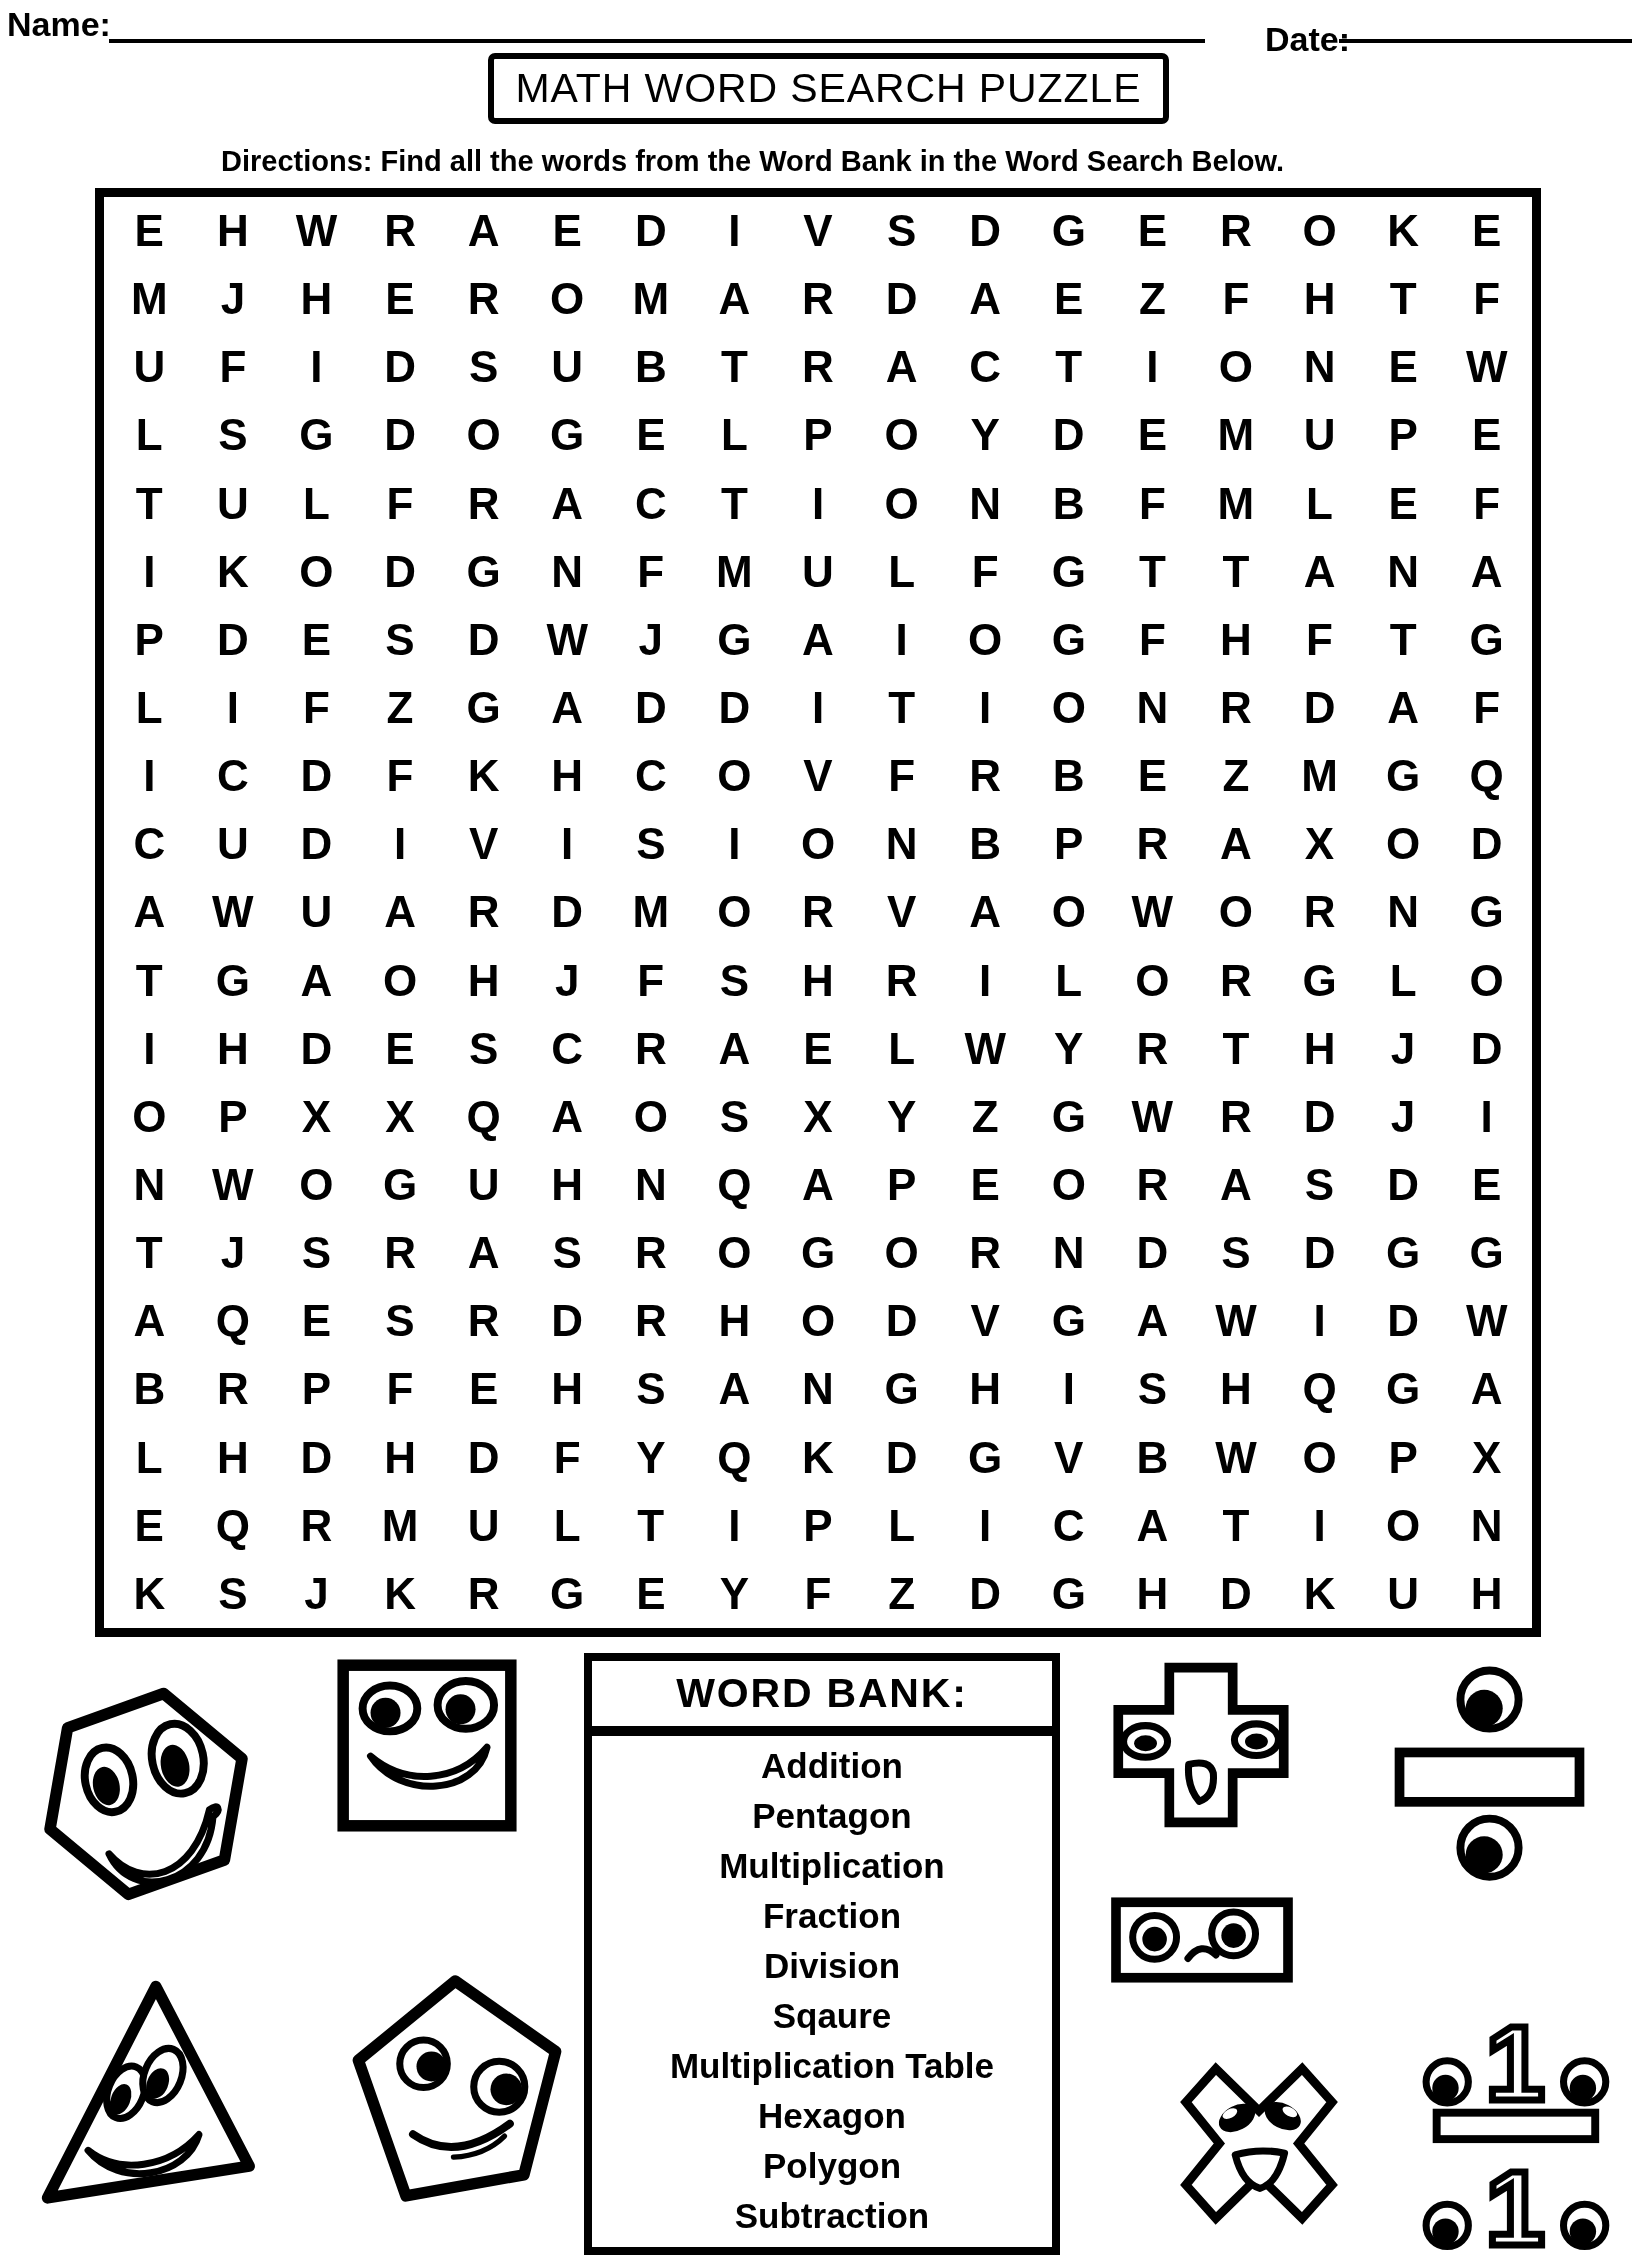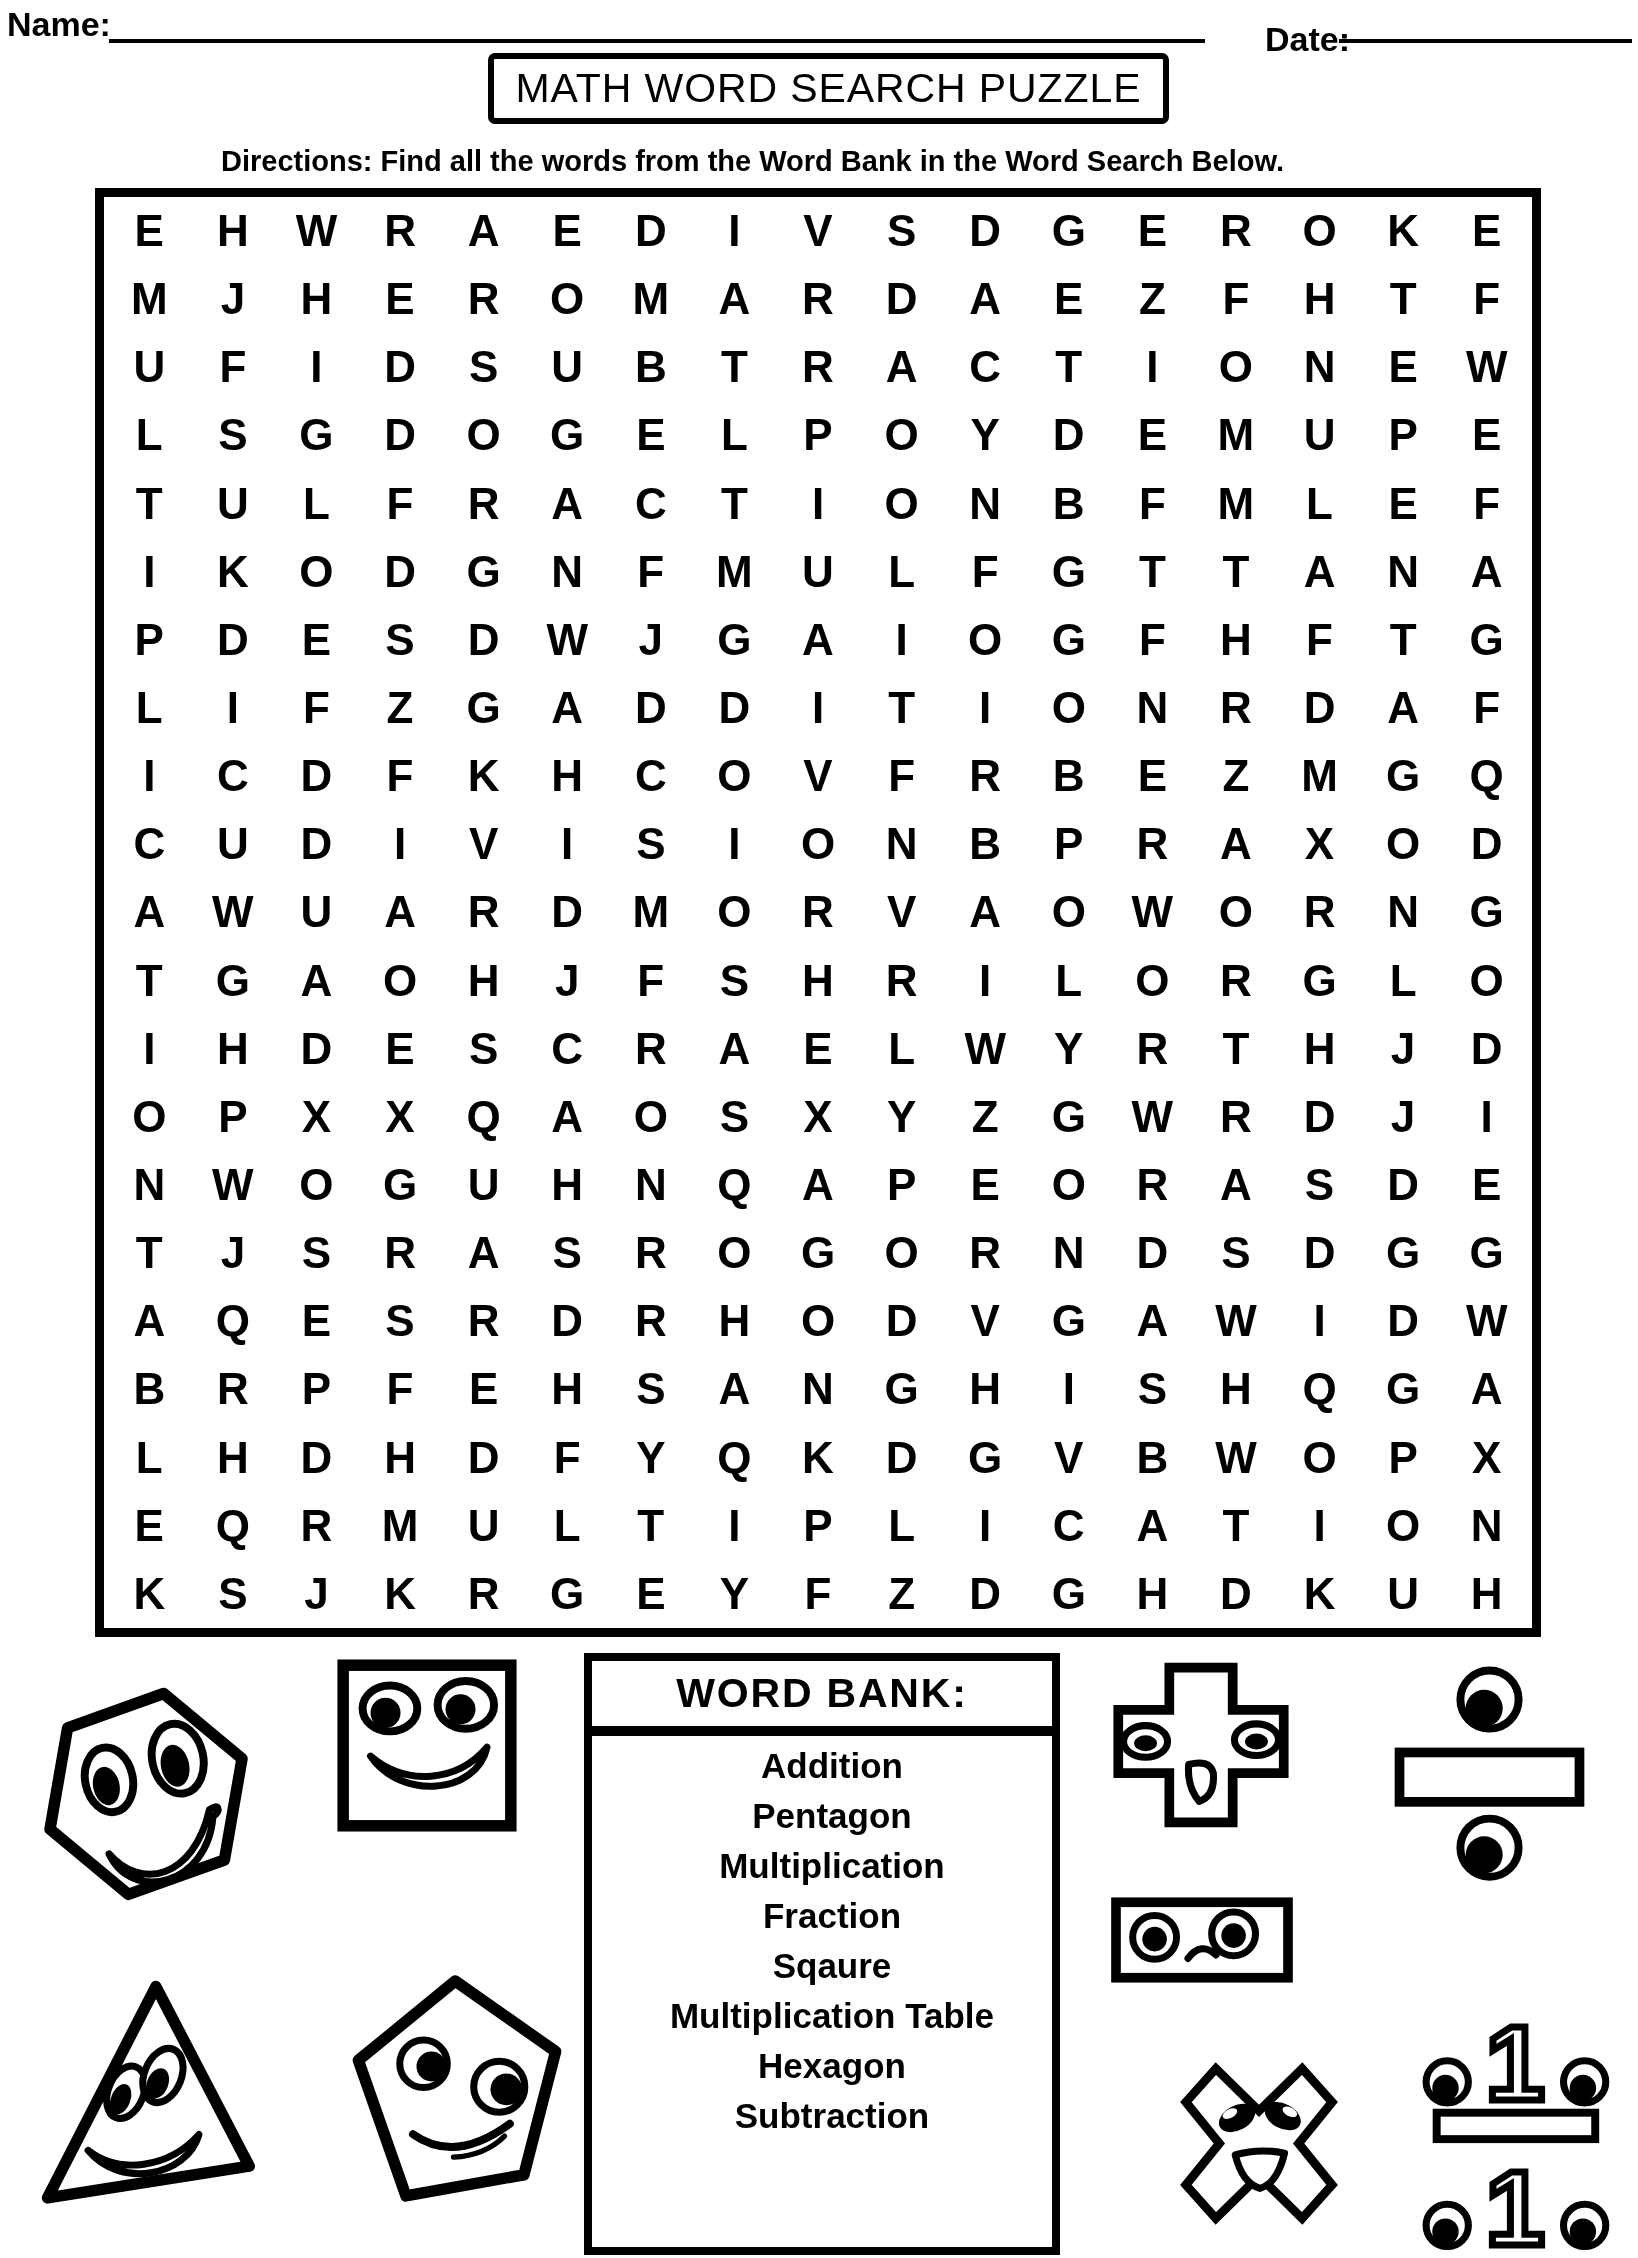--- a/index.html
+++ b/index.html
@@ -423,23 +423,25 @@
 
 <div class="abs word-bank">
   <div class="word-bank-header">
     <div class="word-bank-title">WORD BANK:</div>
   </div>
   <div class="word-bank-list">
       <div class="word-item">Addition</div>
       <div class="word-item">Pentagon</div>
       <div class="word-item">Multiplication</div>
       <div class="word-item">Fraction</div>
+      <div class="word-item">Division</div>
       <div class="word-item">Sqaure</div>
       <div class="word-item">Multiplication Table</div>
       <div class="word-item">Hexagon</div>
+      <div class="word-item">Polygon</div>
       <div class="word-item">Subtraction</div>
     </div>
 </div>
 
 <svg class="abs" style="left:35px;top:1681px;" width="222" height="225" viewBox="0 0 252 255">
   <polygon points="146,14 37,53 17,168 106,242 215,203 235,88" fill="#fff" stroke="#000" stroke-width="13" stroke-linejoin="round"></polygon>
   <ellipse cx="84" cy="112" rx="27" ry="37" transform="rotate(-12 84 112)" fill="#fff" stroke="#000" stroke-width="9"></ellipse>
   <ellipse cx="81" cy="119" rx="15" ry="22" transform="rotate(-12 81 119)" fill="#000"></ellipse>
   <ellipse cx="162" cy="88" rx="29" ry="40" transform="rotate(-12 162 88)" fill="#fff" stroke="#000" stroke-width="9"></ellipse>
   <ellipse cx="159" cy="96" rx="16" ry="24" transform="rotate(-12 159 96)" fill="#000"></ellipse>

